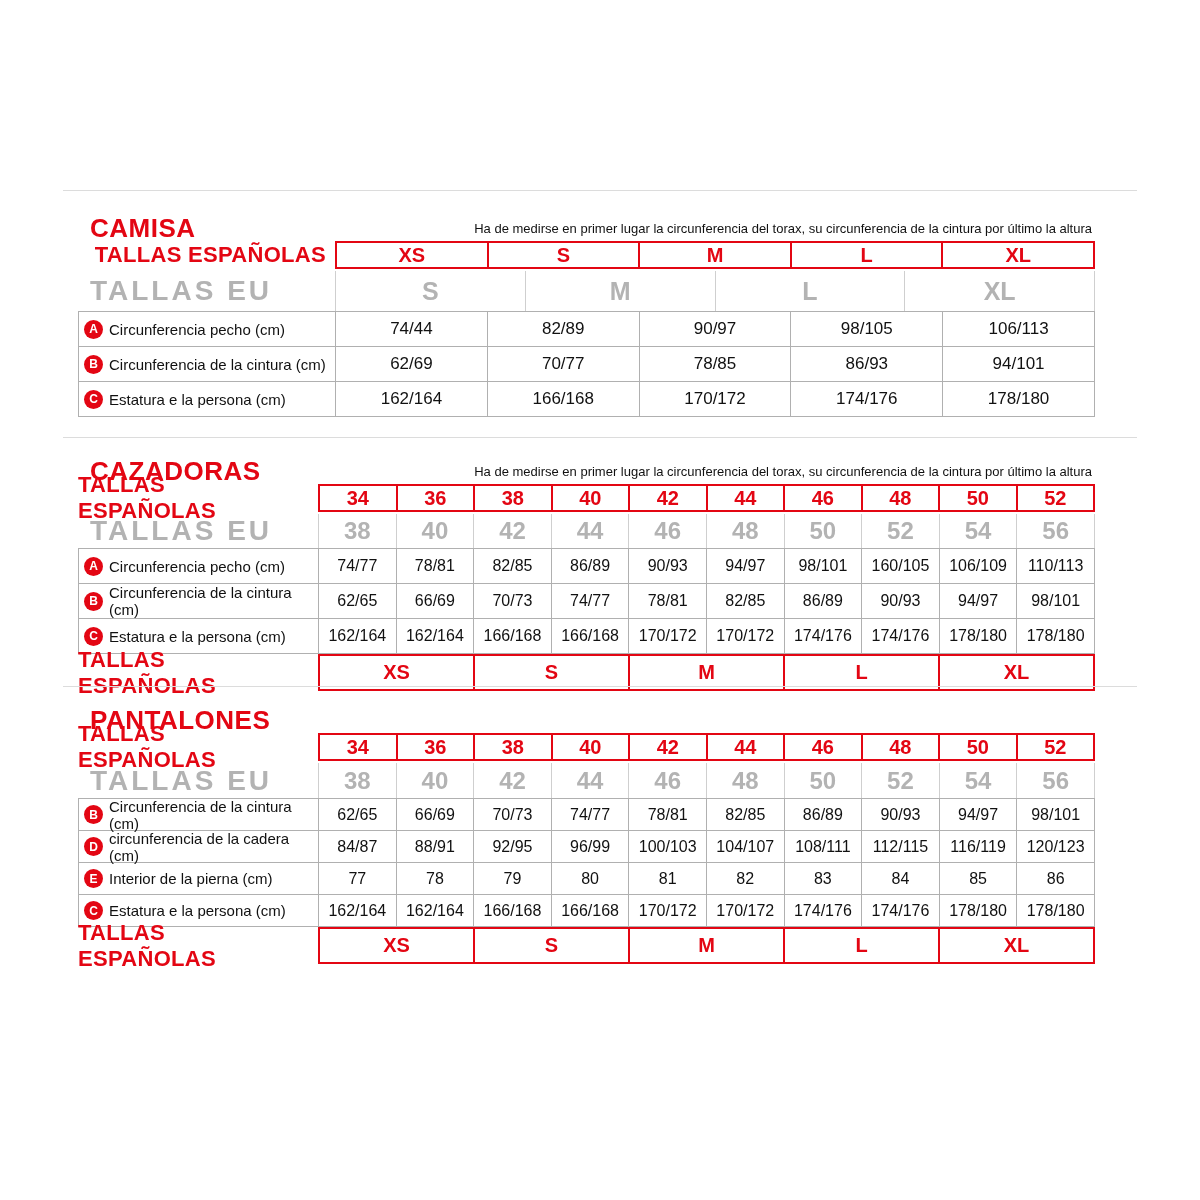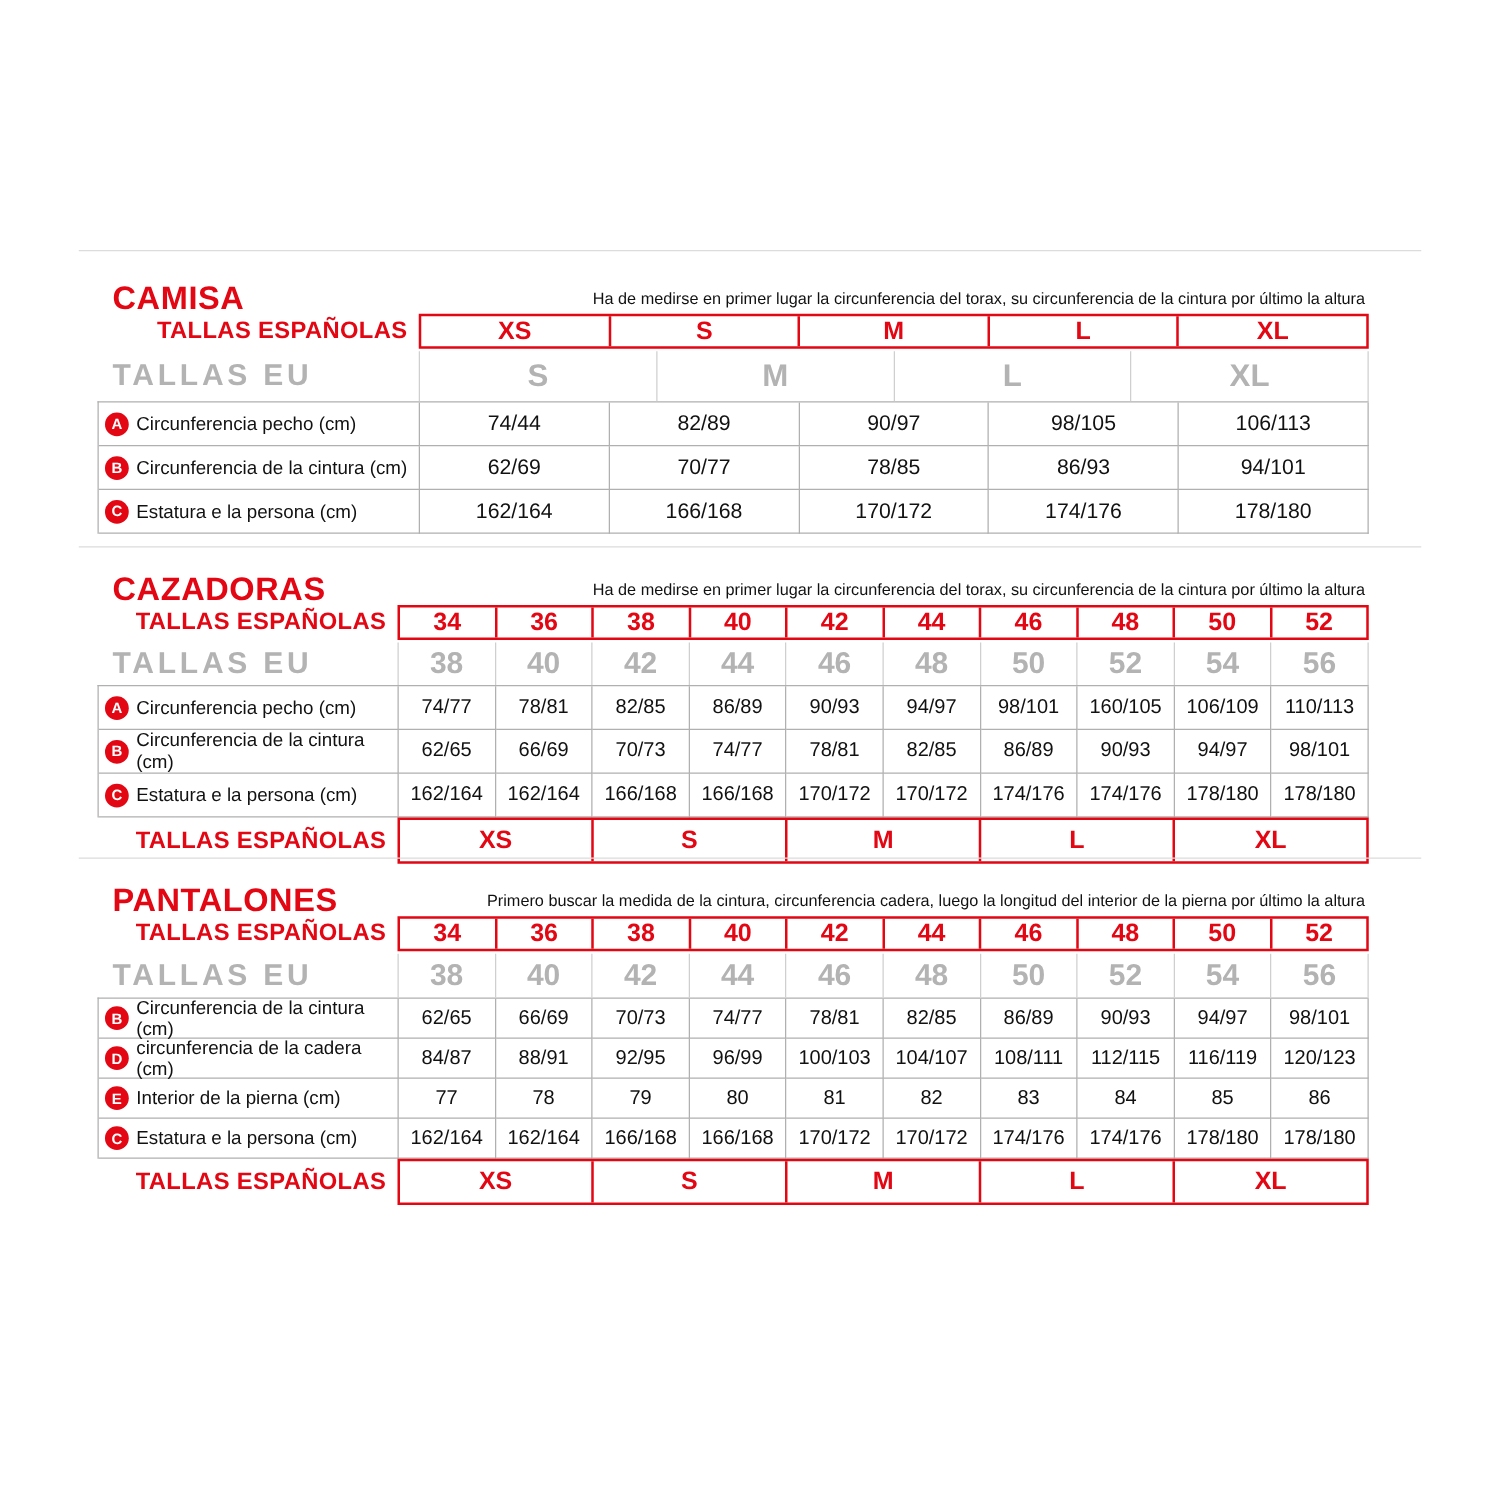--- a/index.html
+++ b/index.html
@@ -13,33 +13,33 @@
   body{
     width:1200px;height:1200px;background:#ffffff;position:relative;
     font-family:"Liberation Sans",sans-serif;color:var(--text);
     -webkit-font-smoothing:antialiased;
   }
   .size-section{
     position:absolute;left:63px;width:1074px;
     border-top:1px solid var(--rule);
     box-sizing:border-box;
   }
-  .camisa{top:200px;height:247px;--labelw:257px;--eurh:40px;--mrowh:35px;--headh:50px;}
+  .camisa{top:190px;height:247px;--labelw:257px;--eurh:40px;--mrowh:35px;--headh:50px;}
   .cazadoras{top:437px;height:280px;--labelw:240px;--eurh:34px;--mrowh:35px;--headh:46px;}
   .pantalones{top:686px;height:283px;--labelw:240px;--eurh:35px;--mrowh:32px;--headh:46px;}
 
   .head{height:var(--headh);display:flex;align-items:flex-end;justify-content:space-between;box-sizing:border-box;}
   .title{margin:0;padding:0 0 0 27px;font-size:26px;font-weight:800;color:var(--red);letter-spacing:0.5px;line-height:1;}
   .note{font-size:13px;color:var(--text);padding:0 45px 6px 0;line-height:1;margin-top:20px;}
 
   .tbl{margin-left:15px;width:1017px;}
   .flexrow{display:flex;width:100%;box-sizing:border-box;}
   .lblcell{width:var(--labelw);flex:0 0 var(--labelw);box-sizing:border-box;display:flex;align-items:center;}
-  .lbl-red{justify-content:flex-end;padding-right:9px;font-size:19px;font-weight:800;color:var(--red);letter-spacing:0.3px;}
-  .lbl-gray{justify-content:flex-start;padding-left:12px;font-size:24px;font-weight:800;color:var(--gray);letter-spacing:3px;}
+  .lbl-red{justify-content:flex-end;padding-right:9px;font-size:22px;font-weight:800;color:var(--red);letter-spacing:0.3px;}
+  .lbl-gray{justify-content:flex-start;padding-left:12px;font-size:28px;font-weight:800;color:var(--gray);letter-spacing:3px;}
 
   .sizes-row{height:28px;}
   .boxes{flex:1;display:flex;border:2px solid var(--red);box-sizing:border-box;}
   .boxes .szcell{flex:1;display:flex;align-items:center;justify-content:center;
     font-size:20px;font-weight:800;color:var(--red);border-left:2px solid var(--red);box-sizing:border-box;}
   .boxes .szcell:first-child{border-left:none;}
 
   .eu-row{height:var(--eurh);margin-top:2px;}
   .eu-cells{flex:1;display:flex;}
   .eu-cells .eucell{flex:1;display:flex;align-items:center;justify-content:center;
@@ -222,21 +222,20 @@
             <div class="szcell">M</div>
             <div class="szcell">L</div>
             <div class="szcell">XL</div>
           </div>
         </div>
       </div>
     </section>
     <section class="size-section pantalones">
       <div class="head">
         <h2 class="title">PANTALONES</h2>
-        <div class="note">Primero buscar la medida de la cintura, circunferencia cadera, luego la longitud del interior de la pierna por último la altura</div>
       </div>
       <div class="tbl">
         <div class="flexrow sizes-row">
           <div class="lblcell lbl-red">TALLAS ESPAÑOLAS</div>
           <div class="boxes">
             <div class="szcell">34</div>
             <div class="szcell">36</div>
             <div class="szcell">38</div>
             <div class="szcell">40</div>
             <div class="szcell">42</div>

